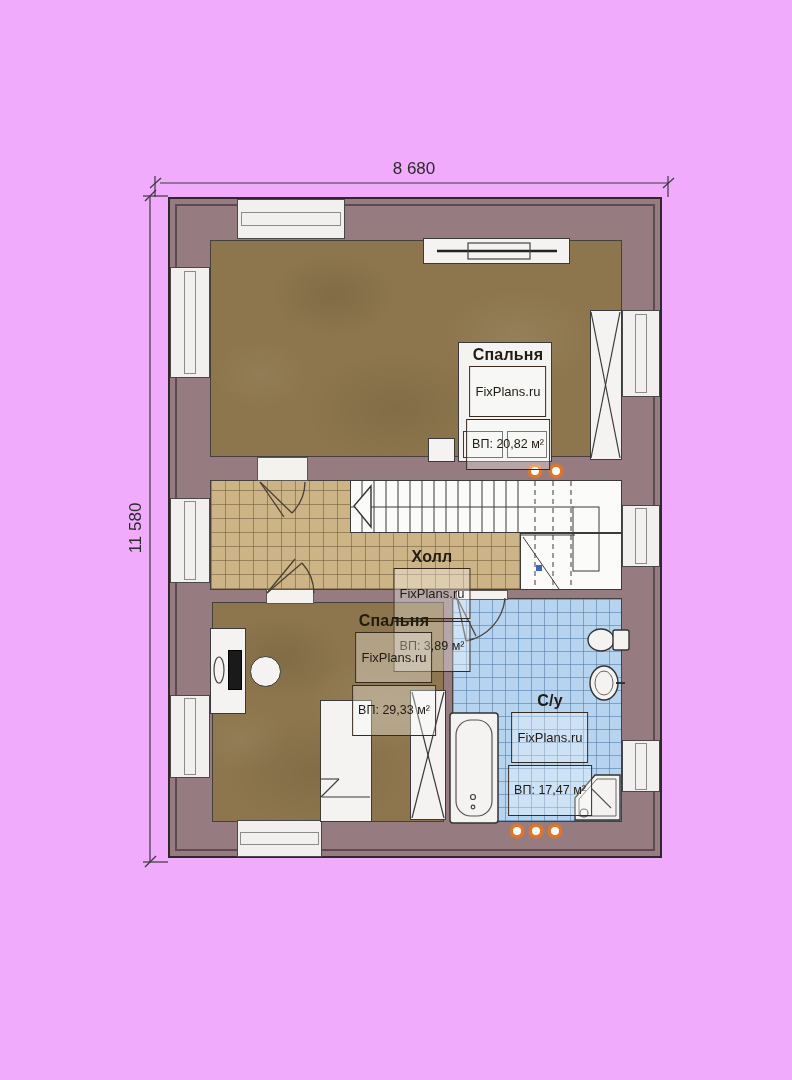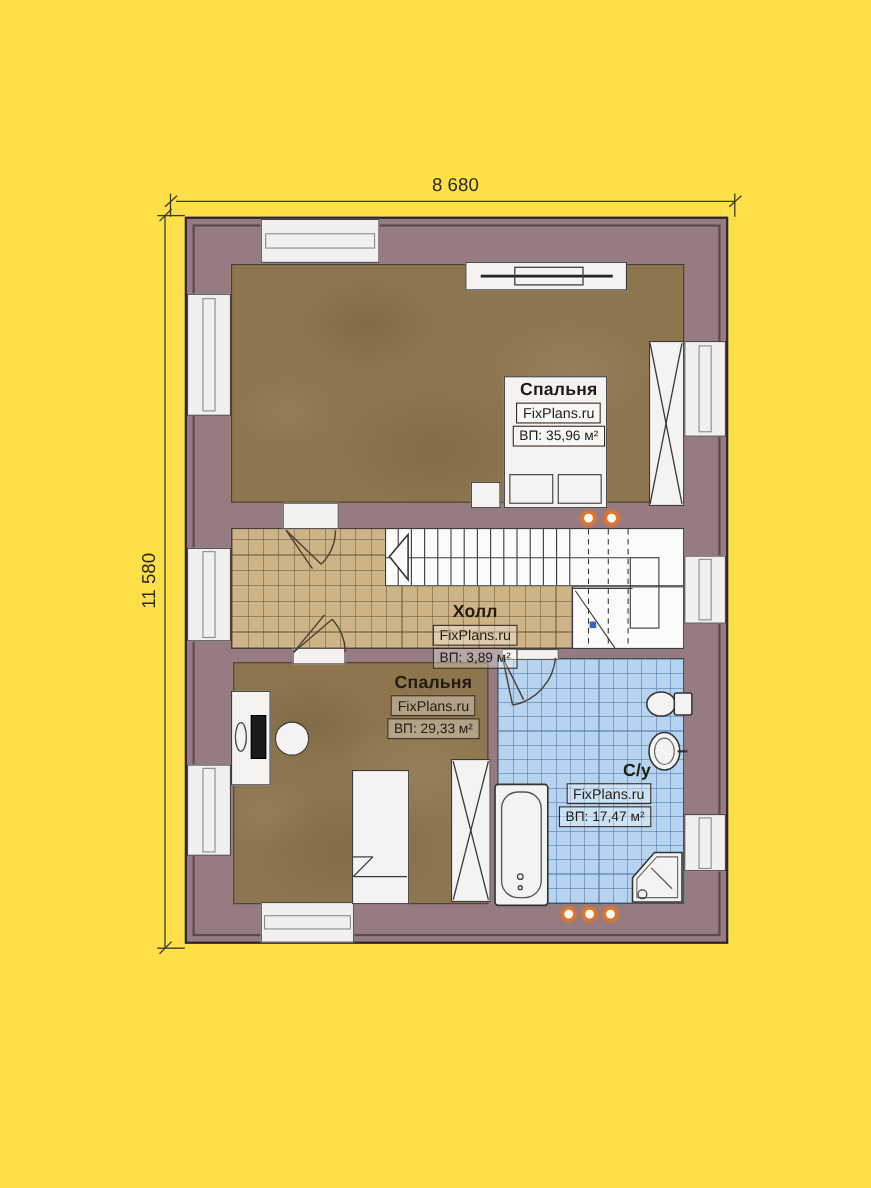--- a/index.html
+++ b/index.html
@@ -1,16 +1,16 @@
 <!DOCTYPE html>
 <html><head>
 <meta charset="utf-8">
 <style>
   html,body{margin:0;padding:0;background:#ffffff;}
-  .canvas{position:relative;width:792px;height:1080px;background:#fde047;overflow:hidden;
+  .canvas{position:relative;width:792px;height:1080px;background:#f0abfc;overflow:hidden;
           font-family:"Liberation Sans",sans-serif;}
   .abs{position:absolute;box-sizing:border-box;}
 
   
   .wall-outer{left:168px;top:197px;width:494px;height:661px;background:#967c80;
               border:2px solid #2e272c;}
   .wall-outer::before{content:"";position:absolute;inset:5px;border:2px solid rgba(44,35,40,.55);}
 
   
   .floor{border:1px solid #45403b;}
@@ -40,21 +40,21 @@
   .furn{background:#f4f3f1;border:1.5px solid #3a3a3a;}
   .monitor{background:#1a1a1a;border:1px solid #000;}
   .chair{border-radius:50%;}
 
   .dot{width:14px;height:14px;border-radius:50%;background:#fff;border:3.5px solid #e0762c;
        box-shadow:0 0 2px 1px rgba(224,118,44,.55);}
 
   .rlabel{display:flex;flex-direction:column;align-items:center;gap:2px;
           transform:translateX(-50%);color:#211b13;z-index:30;}
   .rname{font-size:16px;font-weight:700;letter-spacing:.2px;}
-  .rbox{border:1.6px solid #392a1f;background:rgba(255,255,255,.32);padding:0 5px;
+  .rbox{border:1.6px solid #392a1f;background:rgba(255,255,255,.32);padding:16px 5px;
         font-size:13px;line-height:17px;white-space:nowrap;}
   .rbox.area{font-size:12.5px;}
 
   .dim{color:#2b2b2b;font-size:17px;}
   .dim-top{left:414px;top:159px;transform:translateX(-50%);}
   .dim-left{left:136px;top:528px;transform:translate(-50%,-50%) rotate(-90deg);}
 
   svg.overlay{position:absolute;left:0;top:0;width:792px;height:1080px;pointer-events:none;z-index:20;}
 </style>
 </head>
@@ -218,31 +218,31 @@
       <polygon points="575,798 595,775 620,775 620,820 575,820" fill="#f4f3f1" stroke="#333" stroke-width="1.4"></polygon>
       <polygon points="579,799 597,779 616,779 616,816 579,816" fill="none" stroke="#666" stroke-width="1"></polygon>
       <line x1="592" y1="789" x2="611" y2="808" stroke="#555" stroke-width="1.1"></line>
       <circle cx="584" cy="813" r="4" fill="none" stroke="#444" stroke-width="1.2"></circle>
     </g>
   </svg>
 
   <div class="abs rlabel" style="left:508px;top:346px;">
     <div class="rname">Спальня</div>
     <div class="rbox">FixPlans.ru</div>
-    <div class="rbox area">ВП: 35,96 м²</div>
+    <div class="rbox area">ВП: 20,82 м²</div>
   </div>
   <div class="abs rlabel" style="left:432px;top:548px;">
     <div class="rname">Холл</div>
     <div class="rbox">FixPlans.ru</div>
     <div class="rbox area">ВП: 3,89 м²</div>
   </div>
   <div class="abs rlabel" style="left:394px;top:612px;">
     <div class="rname">Спальня</div>
     <div class="rbox">FixPlans.ru</div>
     <div class="rbox area">ВП: 29,33 м²</div>
   </div>
-  <div class="abs rlabel" style="left:550px;top:692px;align-items:flex-end;">
+  <div class="abs rlabel" style="left:550px;top:692px;">
     <div class="rname">С/у</div>
     <div class="rbox">FixPlans.ru</div>
     <div class="rbox area">ВП: 17,47 м²</div>
   </div>
 
 </div>
 
 </body></html>

